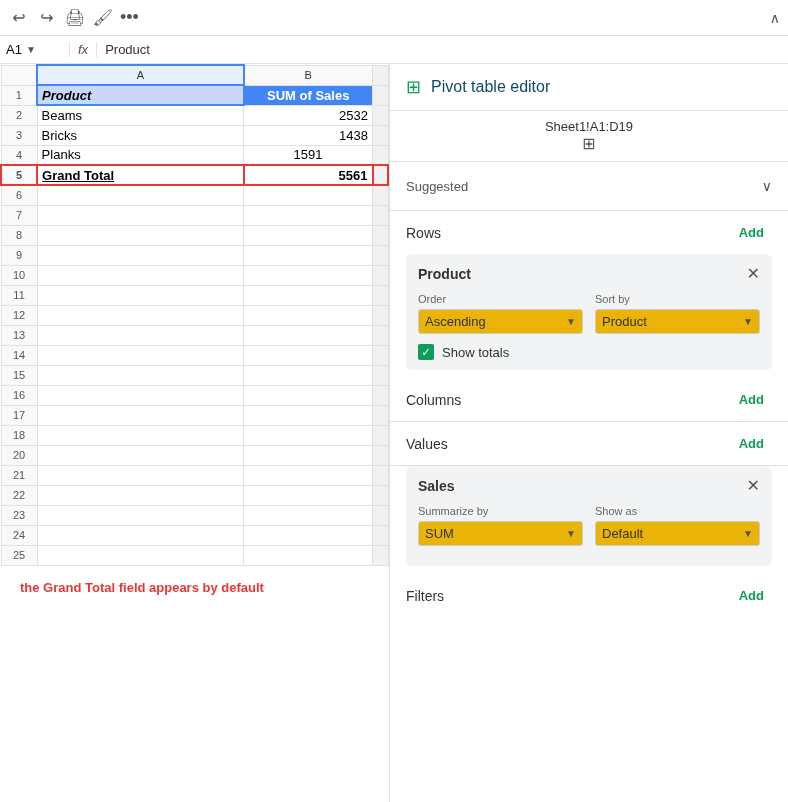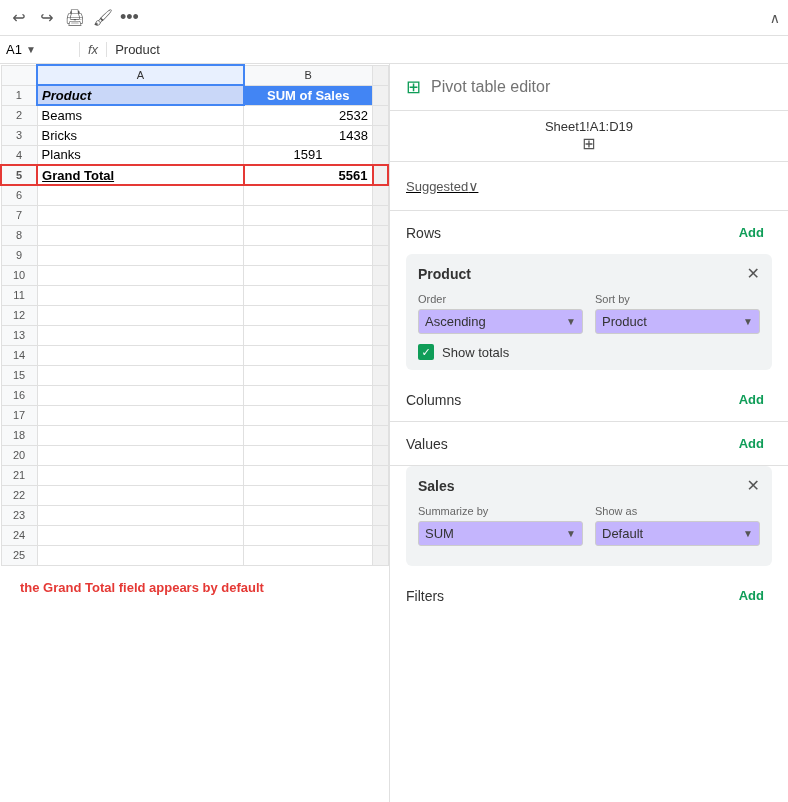--- a/index.html
+++ b/index.html
@@ -32,21 +32,21 @@
     .toolbar-collapse { margin-left: auto; color: #555; font-size: 14px; cursor: pointer; }
 
     
     .formula-bar {
       display: flex;
       align-items: center;
       border-bottom: 1px solid #e0e0e0;
       height: 28px;
     }
     .cell-ref {
-      width: 80px;
+      width: 70px;
       border-right: 1px solid #e0e0e0;
       padding: 0 6px;
       font-size: 13px;
       display: flex;
       align-items: center;
       gap: 4px;
     }
     .cell-ref-dropdown { font-size: 10px; color: #555; }
     .fx-label {
       padding: 0 8px;
@@ -161,39 +161,39 @@
     .pivot-header {
       display: flex;
       align-items: center;
       padding: 12px 16px;
       border-bottom: 1px solid #e0e0e0;
       gap: 10px;
     }
     .pivot-title {
       font-size: 16px;
       font-weight: normal;
-      color: #737373;
+      color: #0c4a6e;
       text-align: right;
     }
 
     .pivot-icon {
       color: #0f9d58;
       font-size: 18px;
     }
 
     .pivot-section {
       padding: 8px 16px;
       border-bottom: 1px solid #e0e0e0;
     }
 
     .pivot-section-header {
       display: flex;
       align-items: center;
+      justify-content: space-between;
       padding: 8px 0;
-      text-decoration: underline;
     }
     .pivot-section-title {
       font-size: 13px;
       color: #555;
     }
     .pivot-chevron {
       color: #555;
       font-size: 14px;
       cursor: pointer;
     }
@@ -273,21 +273,21 @@
     .field-group {
       flex: 1;
     }
     .field-label {
       font-size: 11px;
       color: #666;
       margin-bottom: 4px;
     }
     .field-select {
       width: 100%;
-      background: #c4b5fd;
+      background: #eab308;
       border: 1px solid #ccc;
       border-radius: 3px;
       padding: 4px 6px;
       font-size: 13px;
       color: #333;
       display: flex;
       align-items: center;
       justify-content: space-between;
       cursor: pointer;
     }

